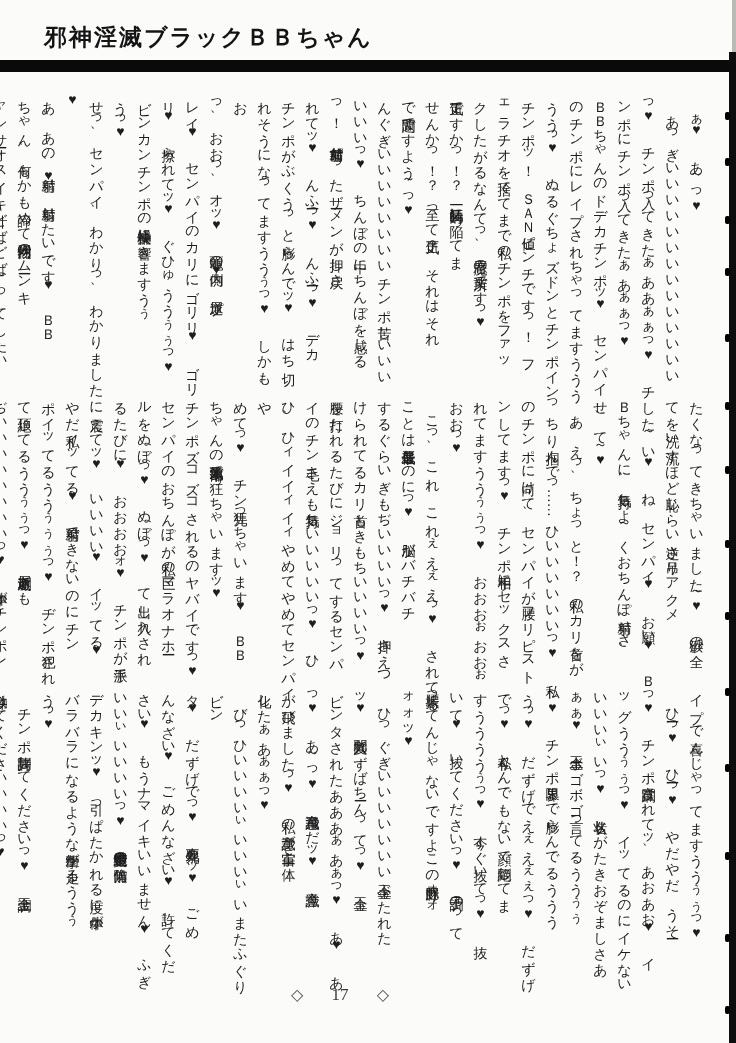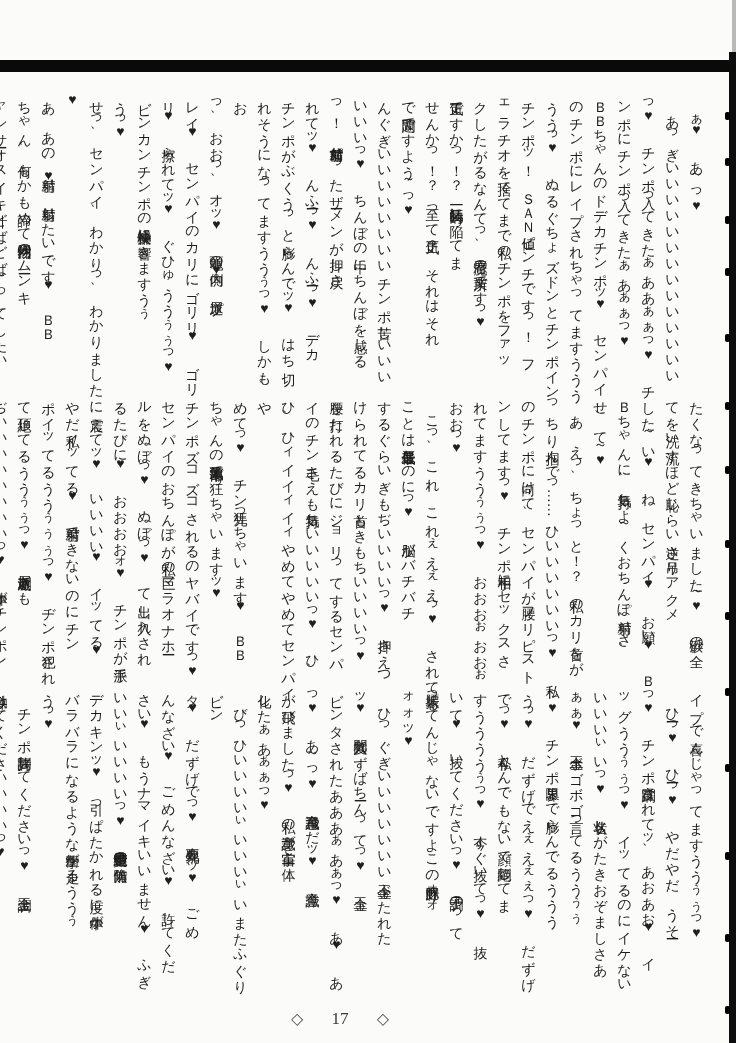--- a/index.html
+++ b/index.html
@@ -42,31 +42,32 @@
     writing-mode:vertical-rl;text-orientation:mixed;
     white-space:pre-line;
     font-size:14px;line-height:24px;letter-spacing:0;
     color:#1e1e1e;
     font-family:"Liberation Serif","DejaVu Serif",serif;
   }
   .b1{top:92px;}
   .b2{top:392px;}
   .b3{top:684px;}
   .footer{
-    position:absolute;left:0;top:1009px;width:680px;
+    position:absolute;left:0;top:985px;width:680px;
     text-align:center;color:#3a3a3a;font-size:17px;
   }
   .footer span{display:inline-block;margin:0 12px;}
   .footer .orn{color:#555;font-size:16px;}
 </style>
 </head>
 <body>
 
 <div class="page">
 
+  <h1 class="title">邪神淫滅ブラックＢＢちゃん</h1>
 
   <div class="rule"></div>
 
   <div class="edge-shadow"></div>
   <div class="edge-bar"></div>
   <div class="edge-dots"></div>
 
   <div class="vblock b1">　ぁ♥　あ～っ♥
 　あっぎいいいいいいいいいいいいいい
 っ♥　チンポ入ってきたぁああぁぁっ♥　チ

